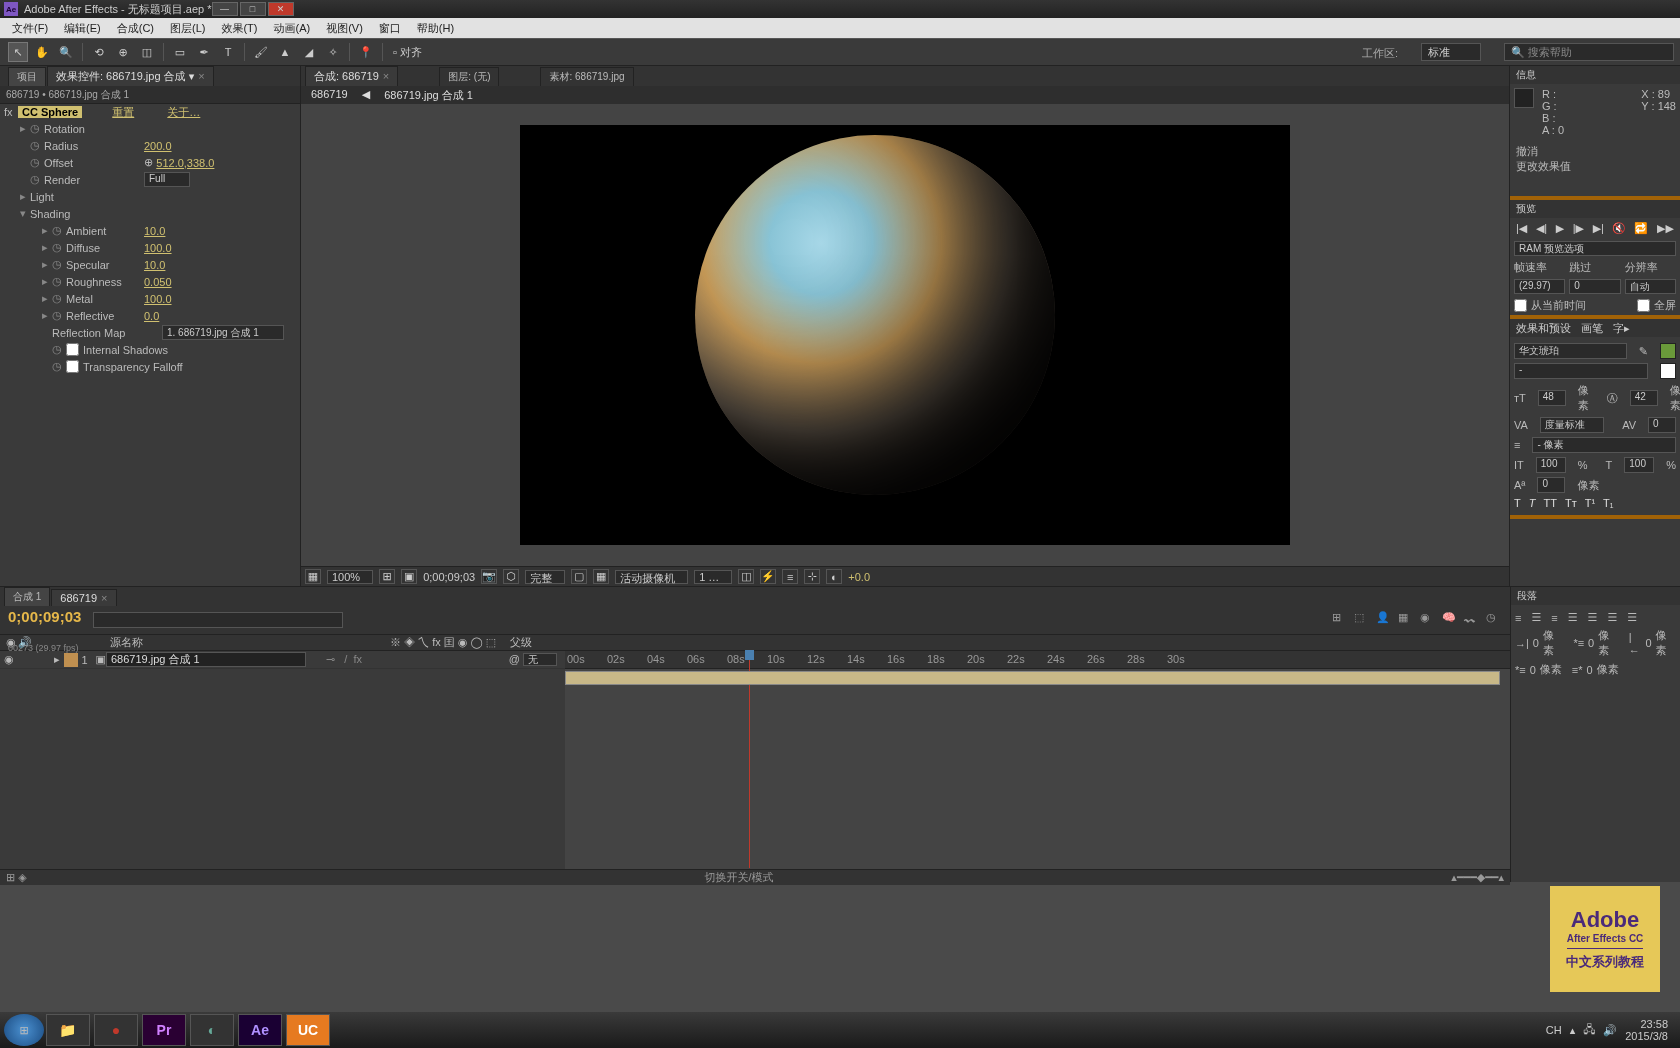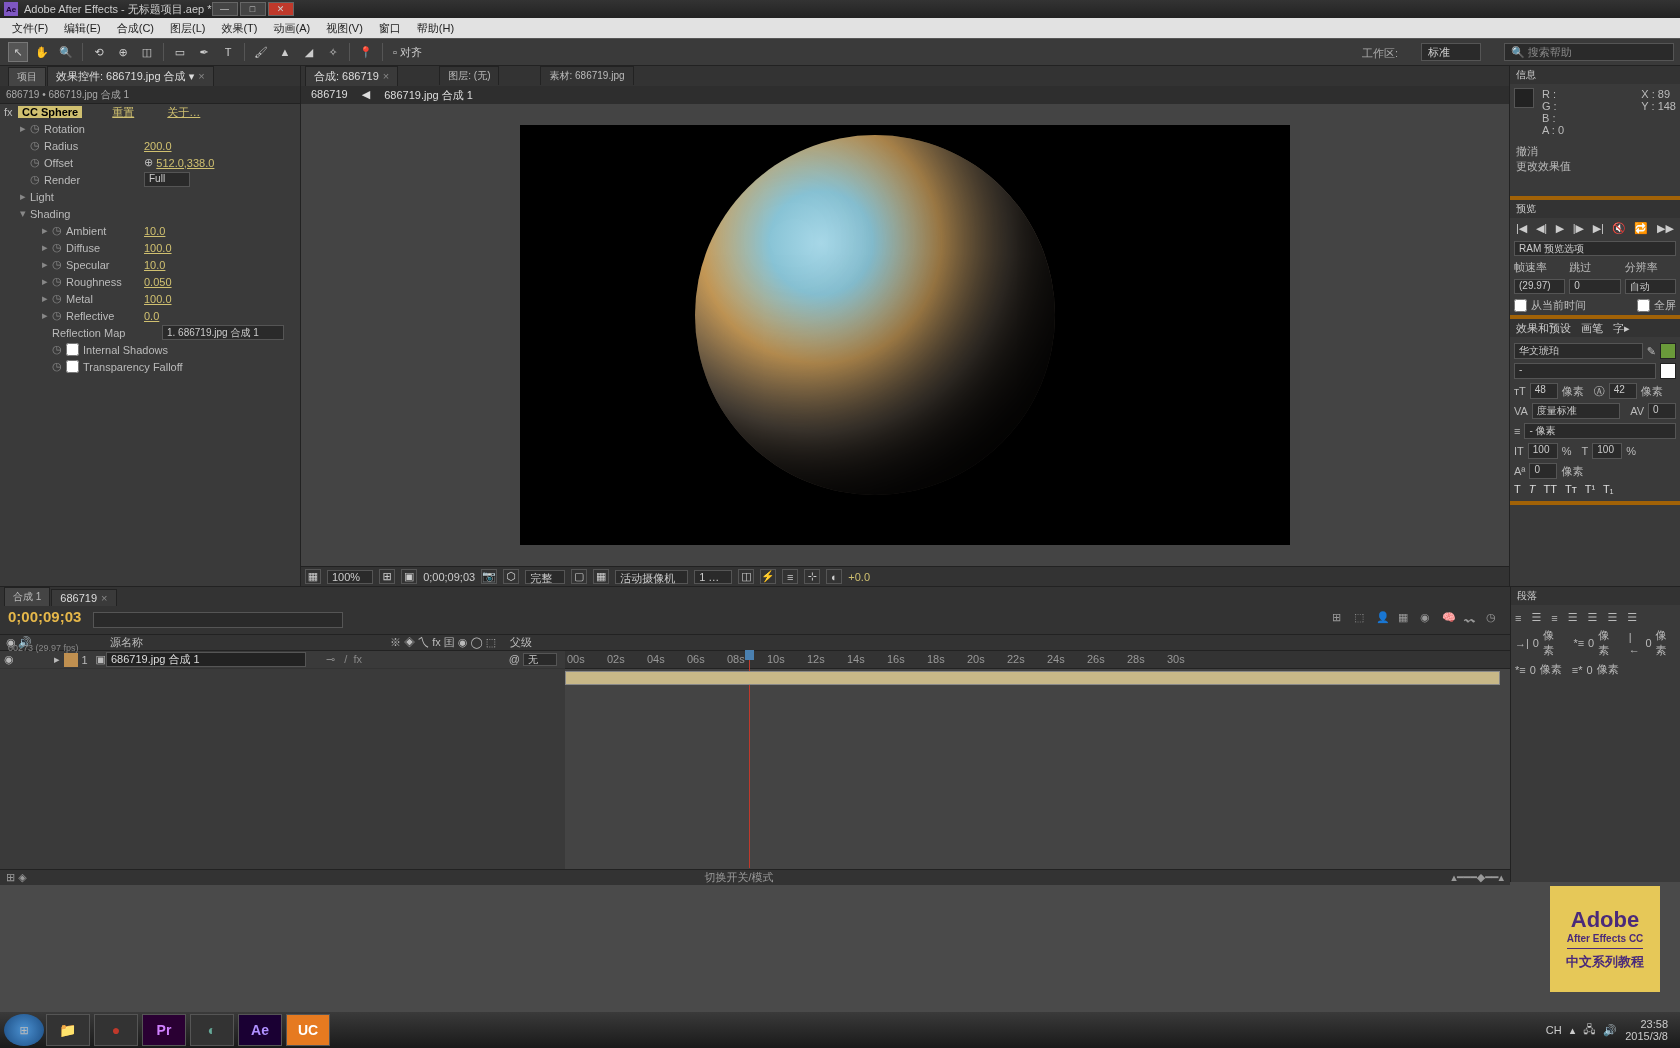--- a/index.html
+++ b/index.html
@@ -35,21 +35,21 @@
 .prop{ display:flex; align-items:center; height:17px; padding-left:20px;}
 .prop .tw{width:10px;color:#888;}
 .prop .sw{width:14px;color:#888;}
 .prop .label{flex:0 0 100px; color:#bbb;}
 .prop .val{color:#d0c070; text-decoration:underline;}
 .prop .sel{background:#2a2a2a;border:1px solid #555;color:#ccc;padding:0 24px 0 4px;height:15px;font-size:10px;}
 .prop.sub{padding-left:42px;}
 .prop.sub .label{flex:0 0 78px;}
 .prop .chk{margin-right:4px;}
 .center-panel{ flex:1; background:#3a3a3a; display:flex; flex-direction:column; border-left:1px solid #222; border-right:1px solid #222;}
-.center-tabs{height:20px;background:#333;display:flex;align-items:flex-start;padding-left:4px;gap:40px;}
+.center-tabs{height:20px;background:#333;display:flex;align-items:center;padding-left:4px;gap:40px;}
 .center-sub{height:18px;background:#2e2e2e;padding:2px 10px;color:#ddd;font-size:10px;display:flex;gap:14px;}
 .viewer{flex:1;background:#444;display:flex;align-items:center;justify-content:center;padding:6px;}
 .canvas{background:#000;width:770px;height:420px;position:relative;}
 .sphere{position:absolute;left:175px;top:10px;width:360px;height:360px;border-radius:50%;
  background:radial-gradient(circle at 35% 30%, #a8d8e8 0%, #89c4d6 15%, #d9a85f 35%, #8a7b6a 55%, #2a2420 75%, #000 100%);
  box-shadow: inset -80px -80px 120px rgba(0,0,0,0.9);}
 .view-status{height:20px;background:#333;border-top:1px solid #222;display:flex;align-items:center;padding:0 4px;gap:6px;color:#ccc;font-size:10px;}
 .view-status .drop{background:#2a2a2a;border:1px solid #555;padding:0 12px 0 4px;height:14px;}
 .vs-btn{width:16px;height:15px;background:#333;border:1px solid #555;display:flex;align-items:center;justify-content:center;}
 .right-panel{ width:170px; background:#3a3a3a; display:flex; flex-direction:column;}
@@ -60,21 +60,21 @@
 .info-rgba{font-size:10px;line-height:12px;}
 .info-pos{margin-left:auto;font-size:10px;line-height:12px;}
 .hist-body{padding:4px 6px;height:56px;}
 .preview-ctrl{display:flex;justify-content:space-between;padding:4px 6px;}
 .pc-btn{color:#ccc;}
 .preview-opts{padding:2px 4px;}
 .preview-row{display:flex;gap:4px;padding:2px 4px;font-size:10px;}
 .pr-lbl{flex:1;}
 .pr-sel{background:#2a2a2a;border:1px solid #555;color:#ccc;height:15px;font-size:10px;padding:0 4px;flex:1;}
 .char-panel{flex:1;padding:4px;}
-.char-row{display:flex;align-items:center;gap:4px;padding:2px 0;font-size:10px;}
+.char-row{display:flex;align-items:center;gap:12px;padding:2px 0;font-size:10px;}
 .char-sel{background:#2a2a2a;border:1px solid #555;color:#ccc;height:16px;flex:1;font-size:10px;padding:0 4px;}
 .char-sw{width:16px;height:16px;background:#6a9a3a;border:1px solid #222;}
 .bottom{display:flex;height:296px;border-top:1px solid #222;}
 .timeline{flex:1;background:#3a3a3a;display:flex;flex-direction:column;}
 .tl-tabs{height:20px;background:#333;display:flex;align-items:flex-end;padding-left:4px;}
 .tl-head{height:30px;background:#333;display:flex;border-bottom:1px solid #222;}
 .tc{color:#e6b84a;font-size:15px;font-weight:bold;padding:2px 8px 0 8px;}
 .tc-sub{color:#888;font-size:9px;position:absolute;margin-top:18px;margin-left:8px;}
 .tl-search{background:#2a2a2a;border:1px solid #555;height:16px;width:250px;margin:6px 4px;color:#888;padding:0 16px;}
 .tl-tools{display:flex;align-items:center;margin-left:auto;padding:0 6px;gap:4px;}

